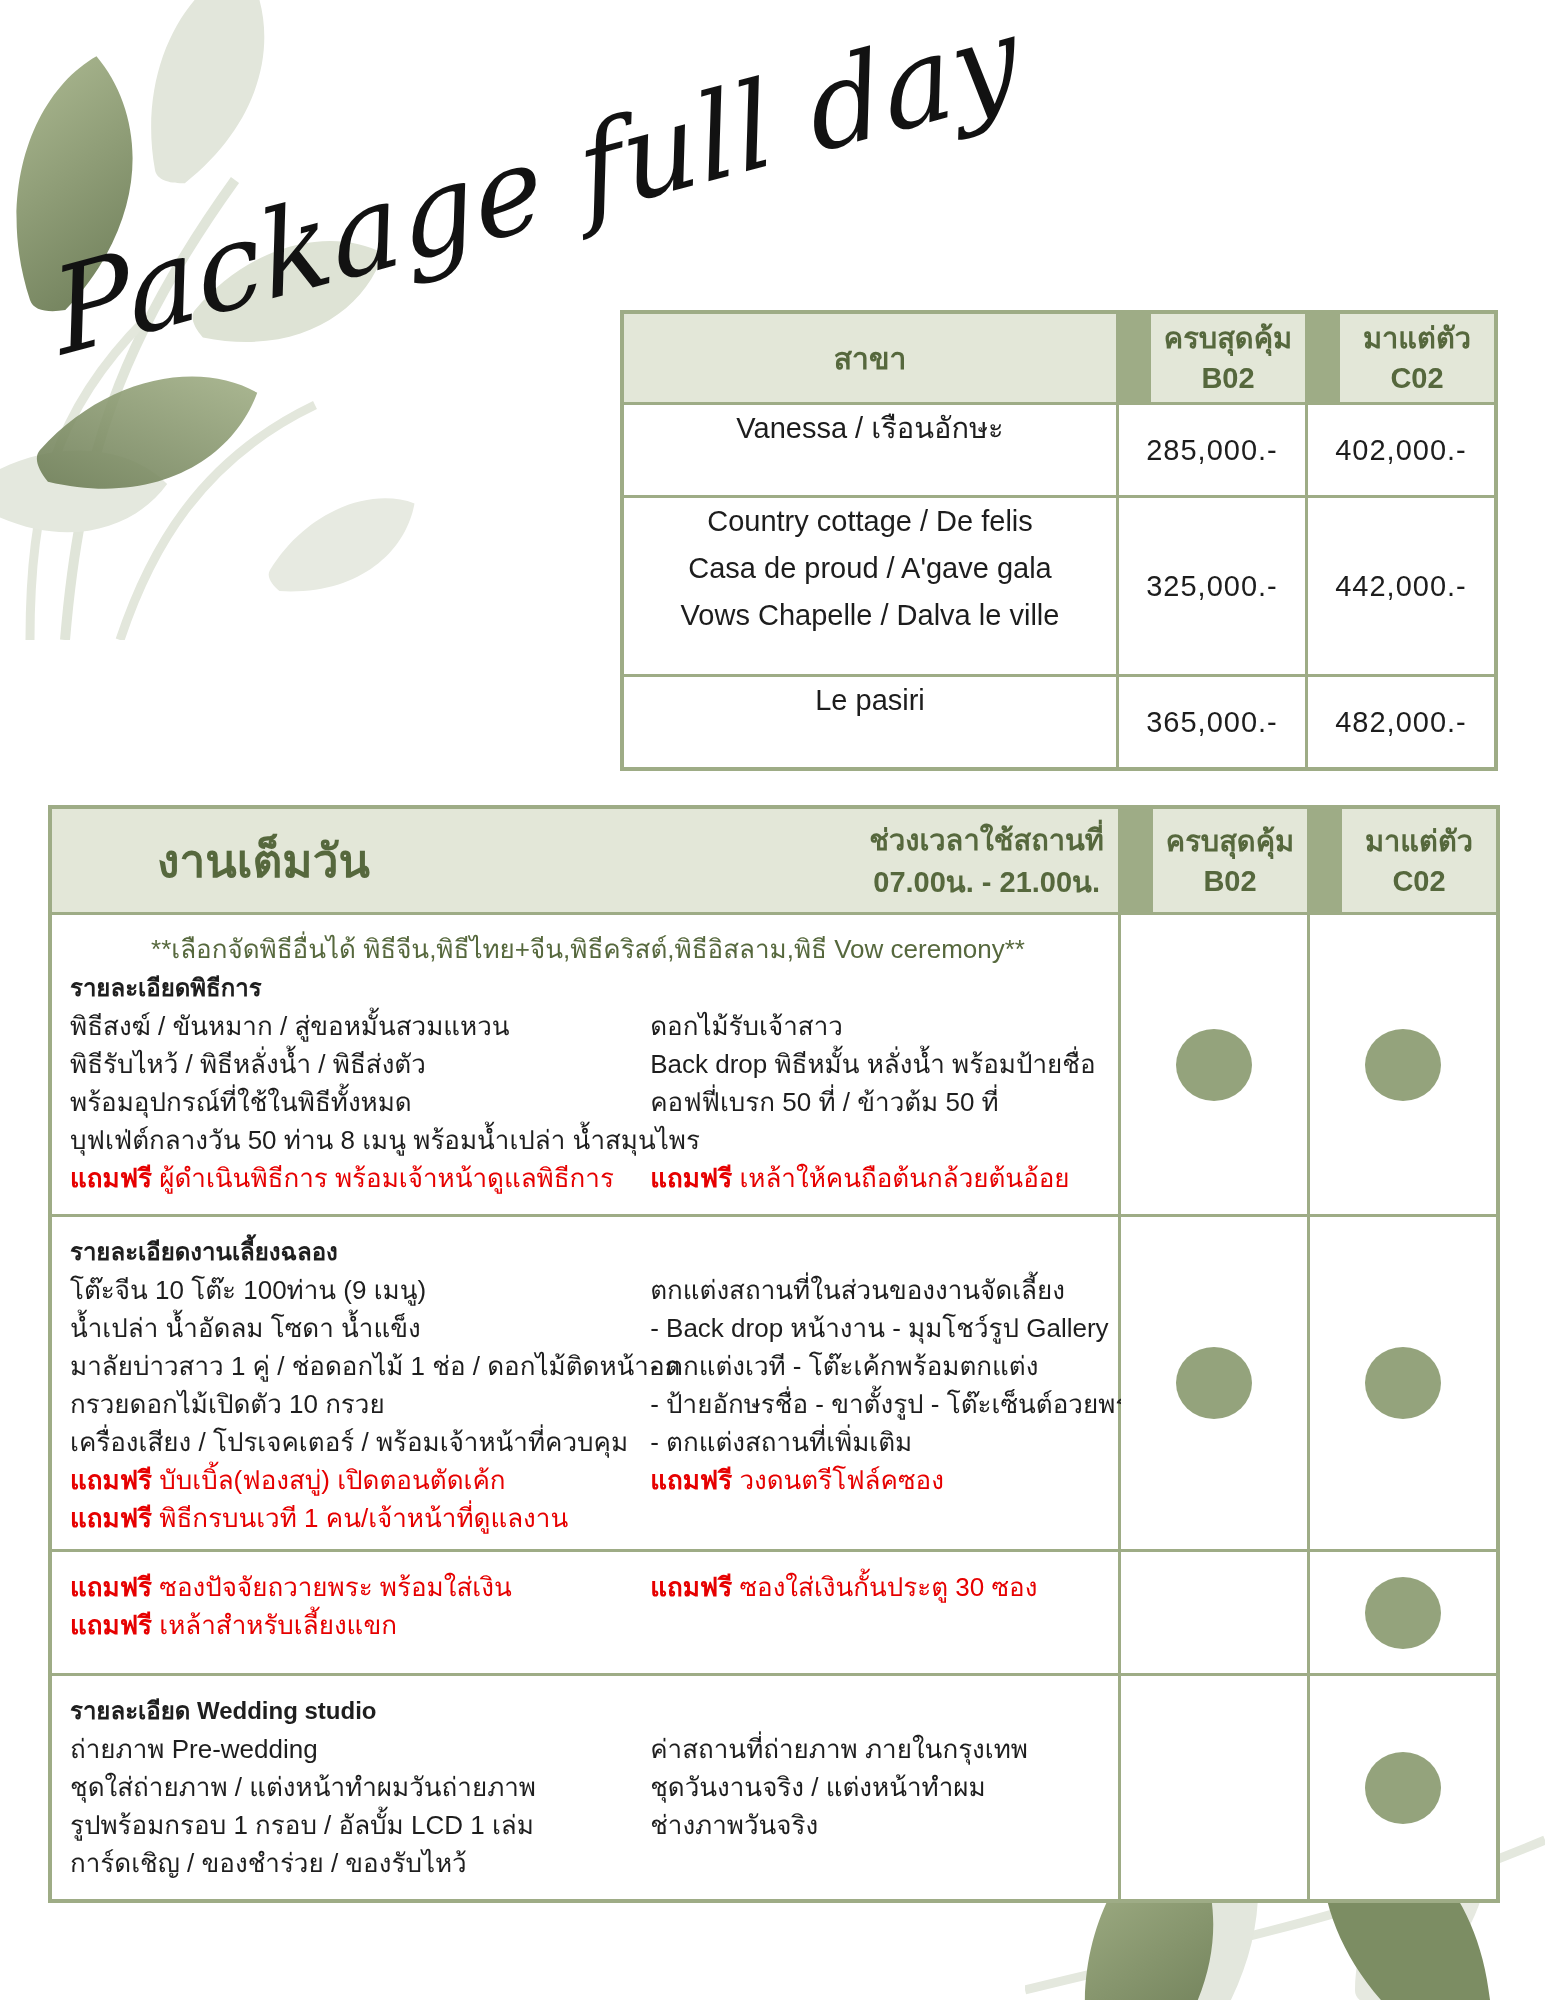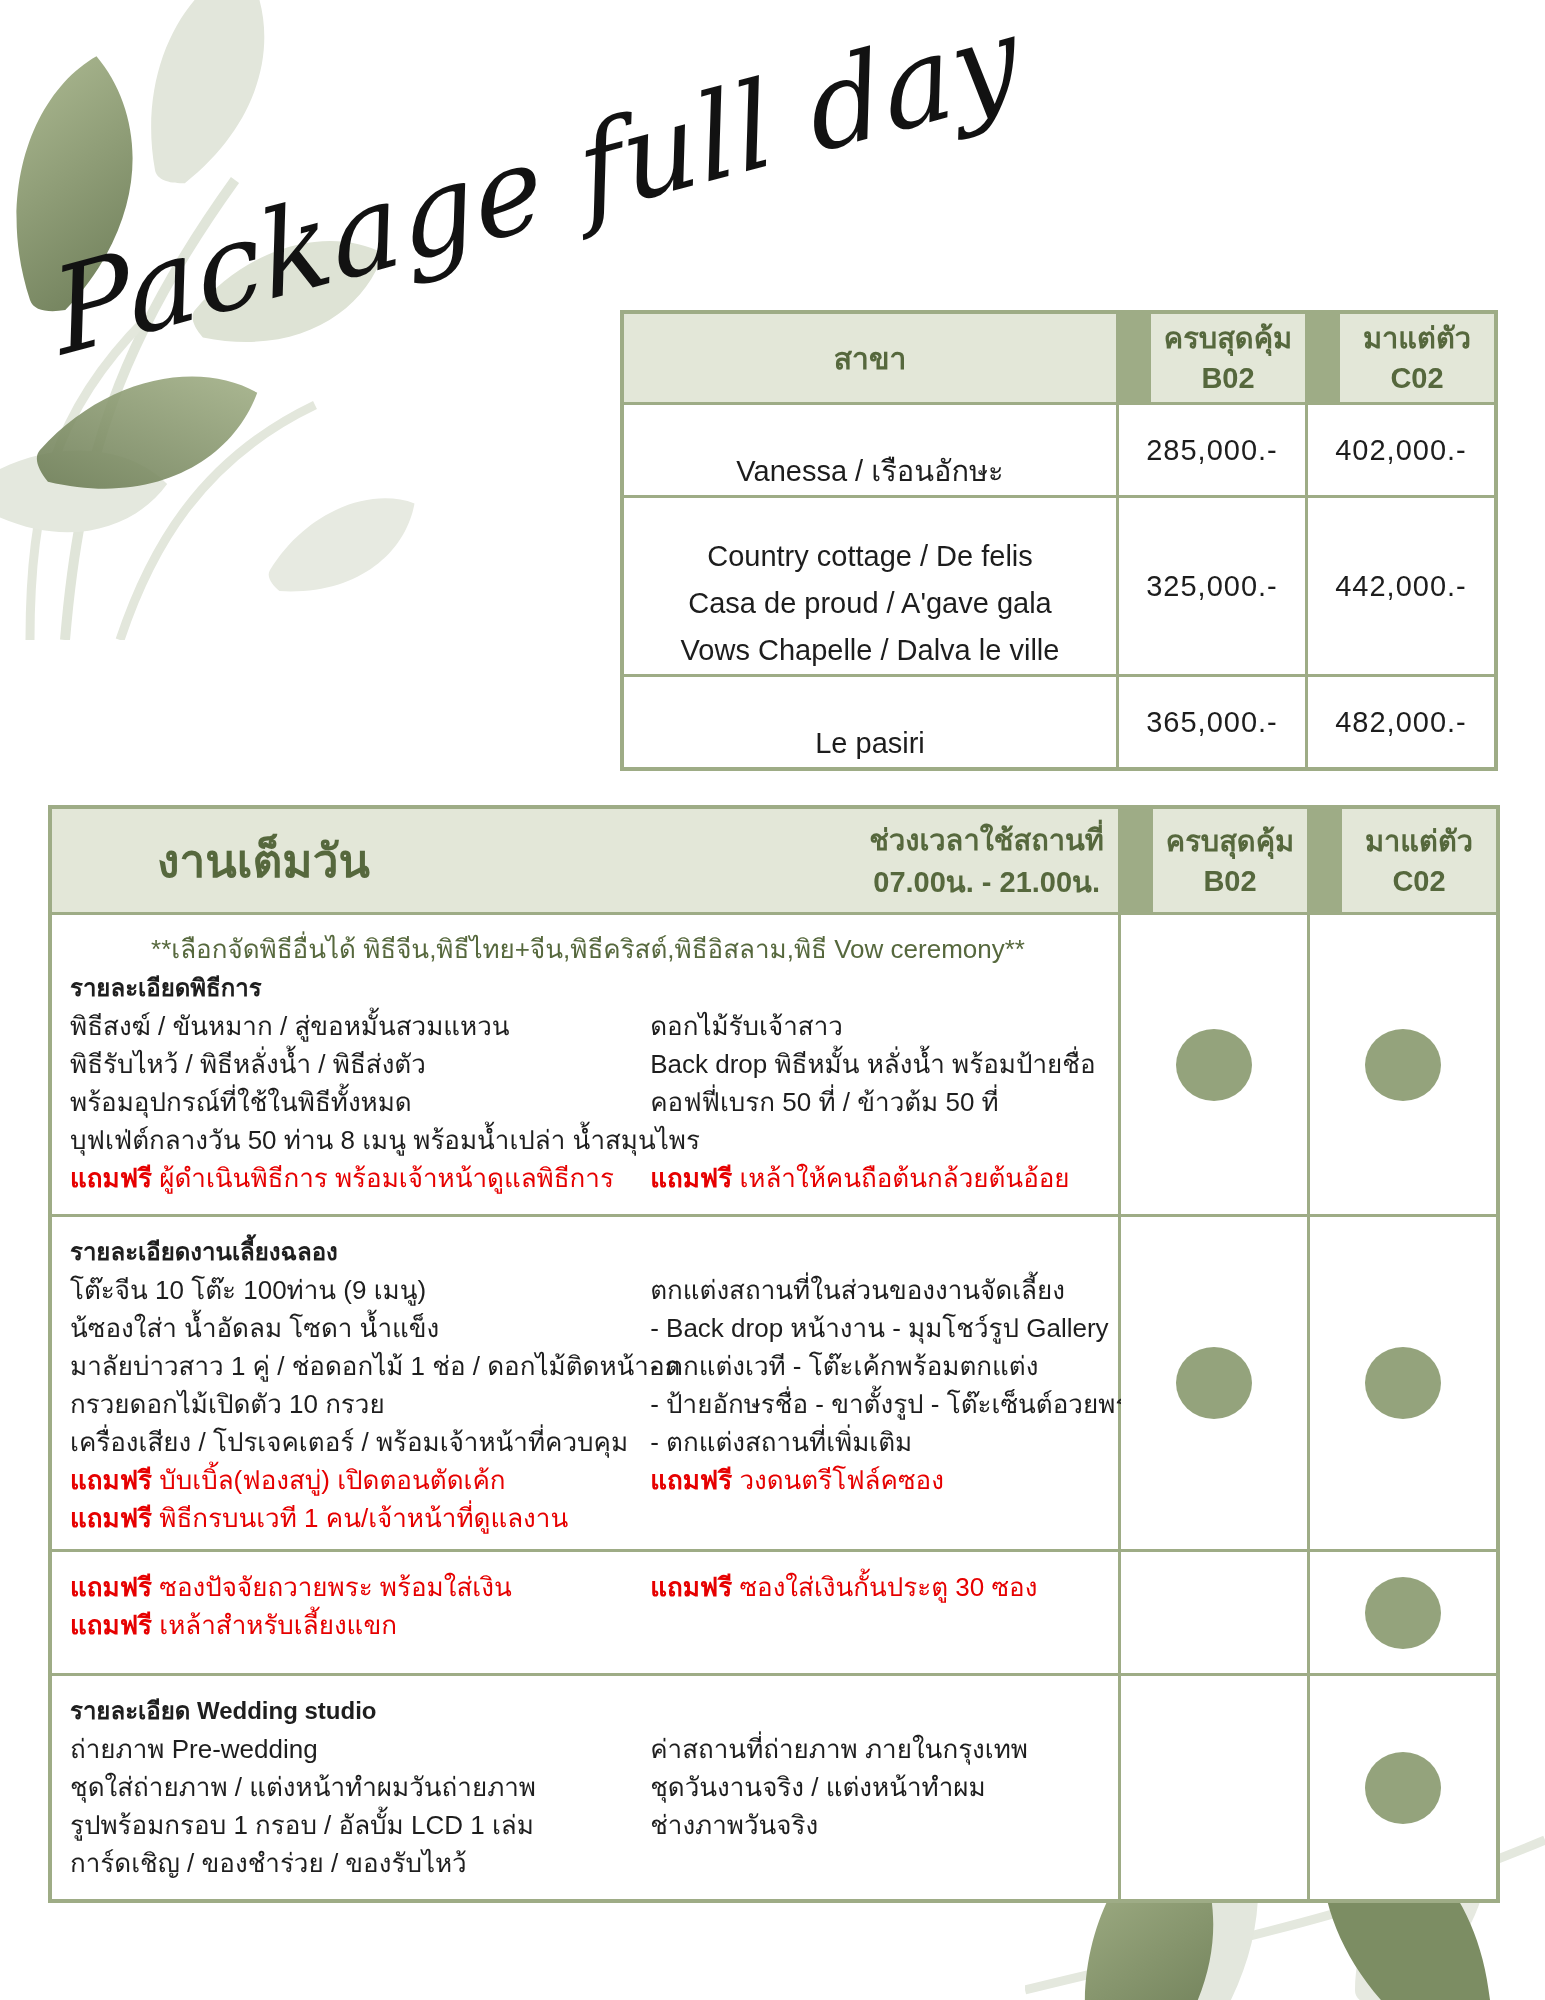--- a/index.html
+++ b/index.html
@@ -53,21 +53,21 @@
     color:#56683D;
     font-weight:bold;
     display:flex;flex-direction:column;
     align-items:center;justify-content:center;
     text-align:center;
   }
   .branch-header{font-size:30px;}
   .plan-header{font-size:29px;line-height:40px;margin-left:32px;}
   .venue-cell{
     display:flex;flex-direction:column;
-    justify-content:flex-end;align-items:center;
+    justify-content:flex-start;align-items:center;
     font-size:29px;color:#1d1d1d;
   }
   .venue-line{line-height:47px;text-align:center;}
   .price-cell{
     display:flex;align-items:center;justify-content:center;
     font-size:29px;color:#1d1d1d;letter-spacing:1px;
   }
   
   .fullday-header-main{
     flex-direction:row;
@@ -209,21 +209,21 @@
         <div class="dot"></div>
       </div>
       <div class="cell dot-cell">
         <div class="dot"></div>
       </div>
       <div class="cell main-cell">
         <div class="detail-cols">
           <div class="detail-col col-left">
             <div class="line heading">รายละเอียดงานเลี้ยงฉลอง</div>
             <div class="line">โต๊ะจีน 10 โต๊ะ 100ท่าน (9 เมนู)</div>
-            <div class="line">น้ซองใส่า น้ำอัดลม โซดา น้ำแข็ง</div>
+            <div class="line">น้ำเปล่า น้ำอัดลม โซดา น้ำแข็ง</div>
             <div class="line">มาลัยบ่าวสาว 1 คู่ / ช่อดอกไม้ 1 ช่อ / ดอกไม้ติดหน้าอก</div>
             <div class="line">กรวยดอกไม้เปิดตัว 10 กรวย</div>
             <div class="line">เครื่องเสียง / โปรเจคเตอร์ / พร้อมเจ้าหน้าที่ควบคุม</div>
             <div class="line free"><span class="free-prefix">แถมฟรี</span> บับเบิ้ล(ฟองสบู่) เปิดตอนตัดเค้ก</div>
             <div class="line free"><span class="free-prefix">แถมฟรี</span> พิธีกรบนเวที 1 คน/เจ้าหน้าที่ดูแลงาน</div>
           </div>
           <div class="detail-col col-right">
             <div class="line blank">&nbsp;</div>
             <div class="line">ตกแต่งสถานที่ในส่วนของงานจัดเลี้ยง</div>
             <div class="line">- Back drop หน้างาน - มุมโชว์รูป Gallery</div>

